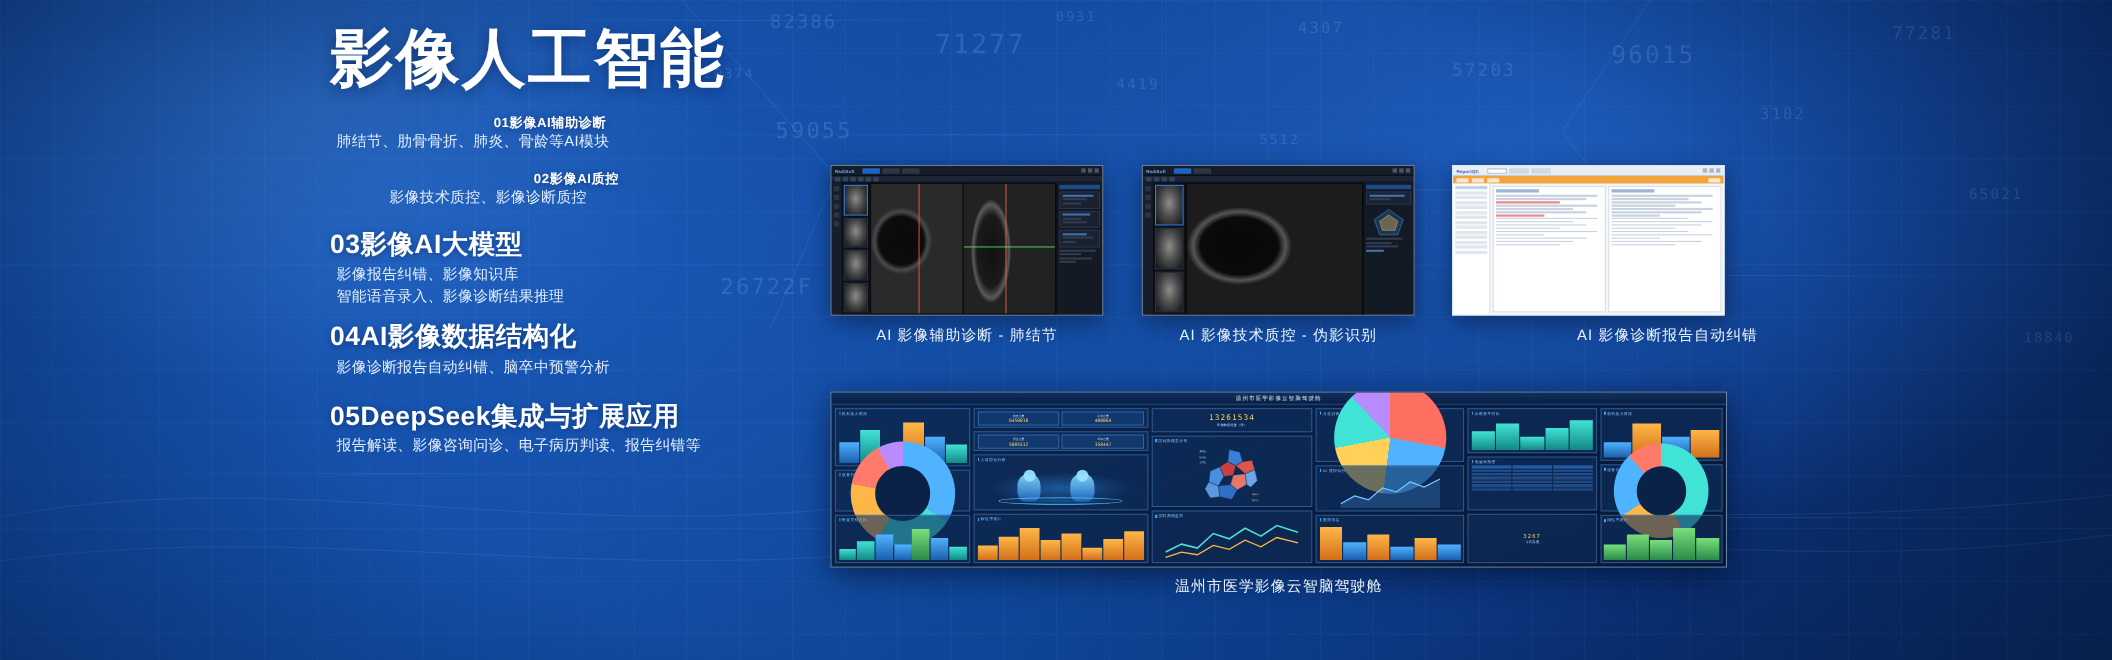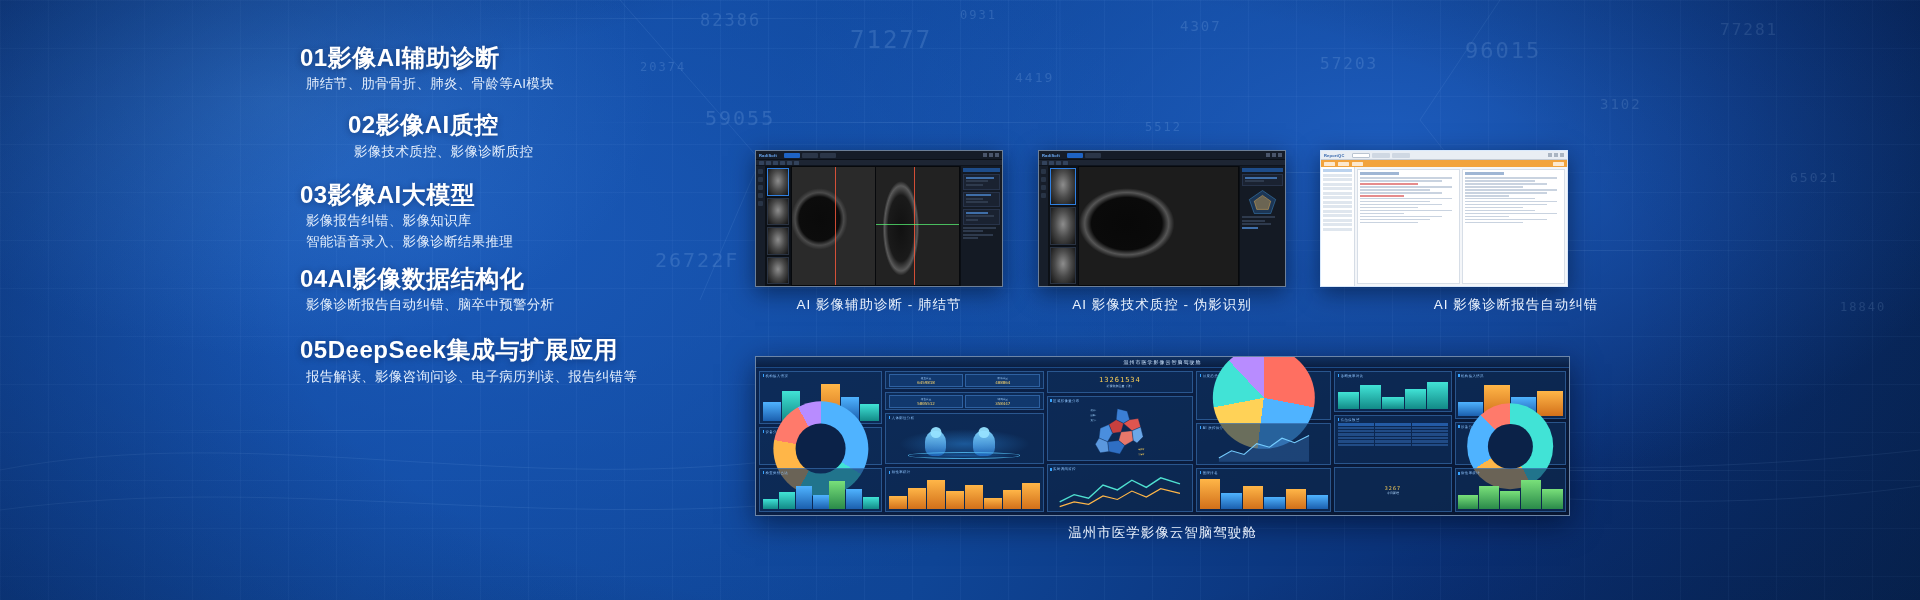--- a/index.html
+++ b/index.html
@@ -72,21 +72,21 @@
     line-height: 1.35;
     text-shadow: 0 1px 6px rgba(0,16,48,.4);
   }
   .feature-sub {
     font-size: 13.5px;
     color: #e3eefc;
     line-height: 1.55;
     letter-spacing: .3px;
     padding-left: 6px;
   }
-  .fi-1 .feature-head, .fi-2 .feature-head { font-size: 24px; }
+  .fi-1 .feature-head, .fi-2 .feature-head { font-size: 12px; text-align: center; }
   .fi-2 { margin-top: 14px; margin-left: 48px; }
   .fi-3 { margin-top: 16px; }
   .fi-4 { margin-top: 8px; }
   .fi-5 { margin-top: 18px; }
 
   
   .shot {
     position: absolute;
     background: #1b2230;
     border: 1px solid rgba(190,220,255,.5);
@@ -333,20 +333,21 @@
         <line x1="1060" y1="0" x2="1060" y2="120"></line>
         <line x1="1610" y1="0" x2="1610" y2="150"></line>
         <line x1="520" y1="0" x2="520" y2="90"></line>
       </g>
     </svg>
   </div>
   <div class="bg-vignette"></div>
 </div>
 
 <div id="left-col">
+  <div id="page-title">影像人工智能</div>
 
   <div id="feature-list">
 
     <div class="feature-item fi-1">
       <div class="feature-head">01影像AI辅助诊断</div>
       <div class="feature-sub">肺结节、肋骨骨折、肺炎、骨龄等AI模块</div>
     </div>
 
     <div class="feature-item fi-2">
       <div class="feature-head">02影像AI质控</div>

